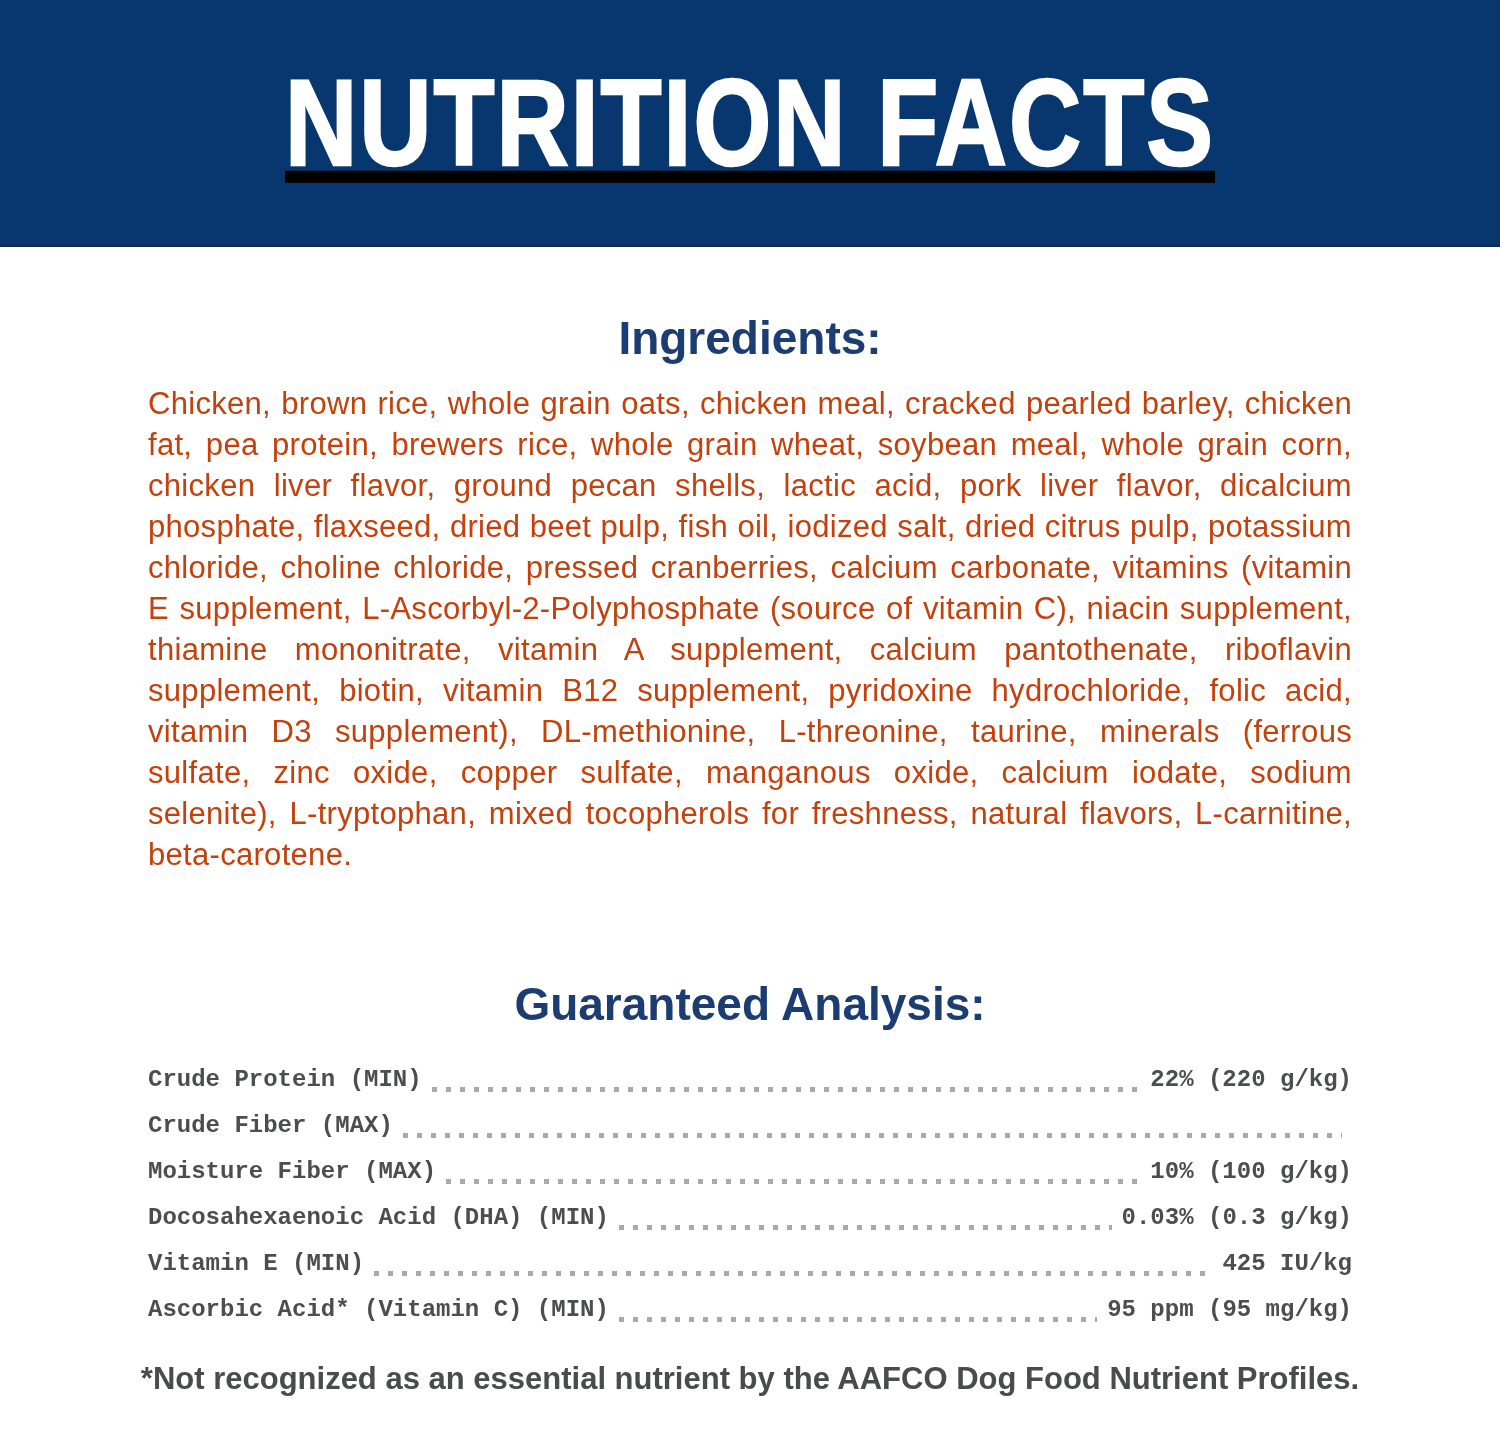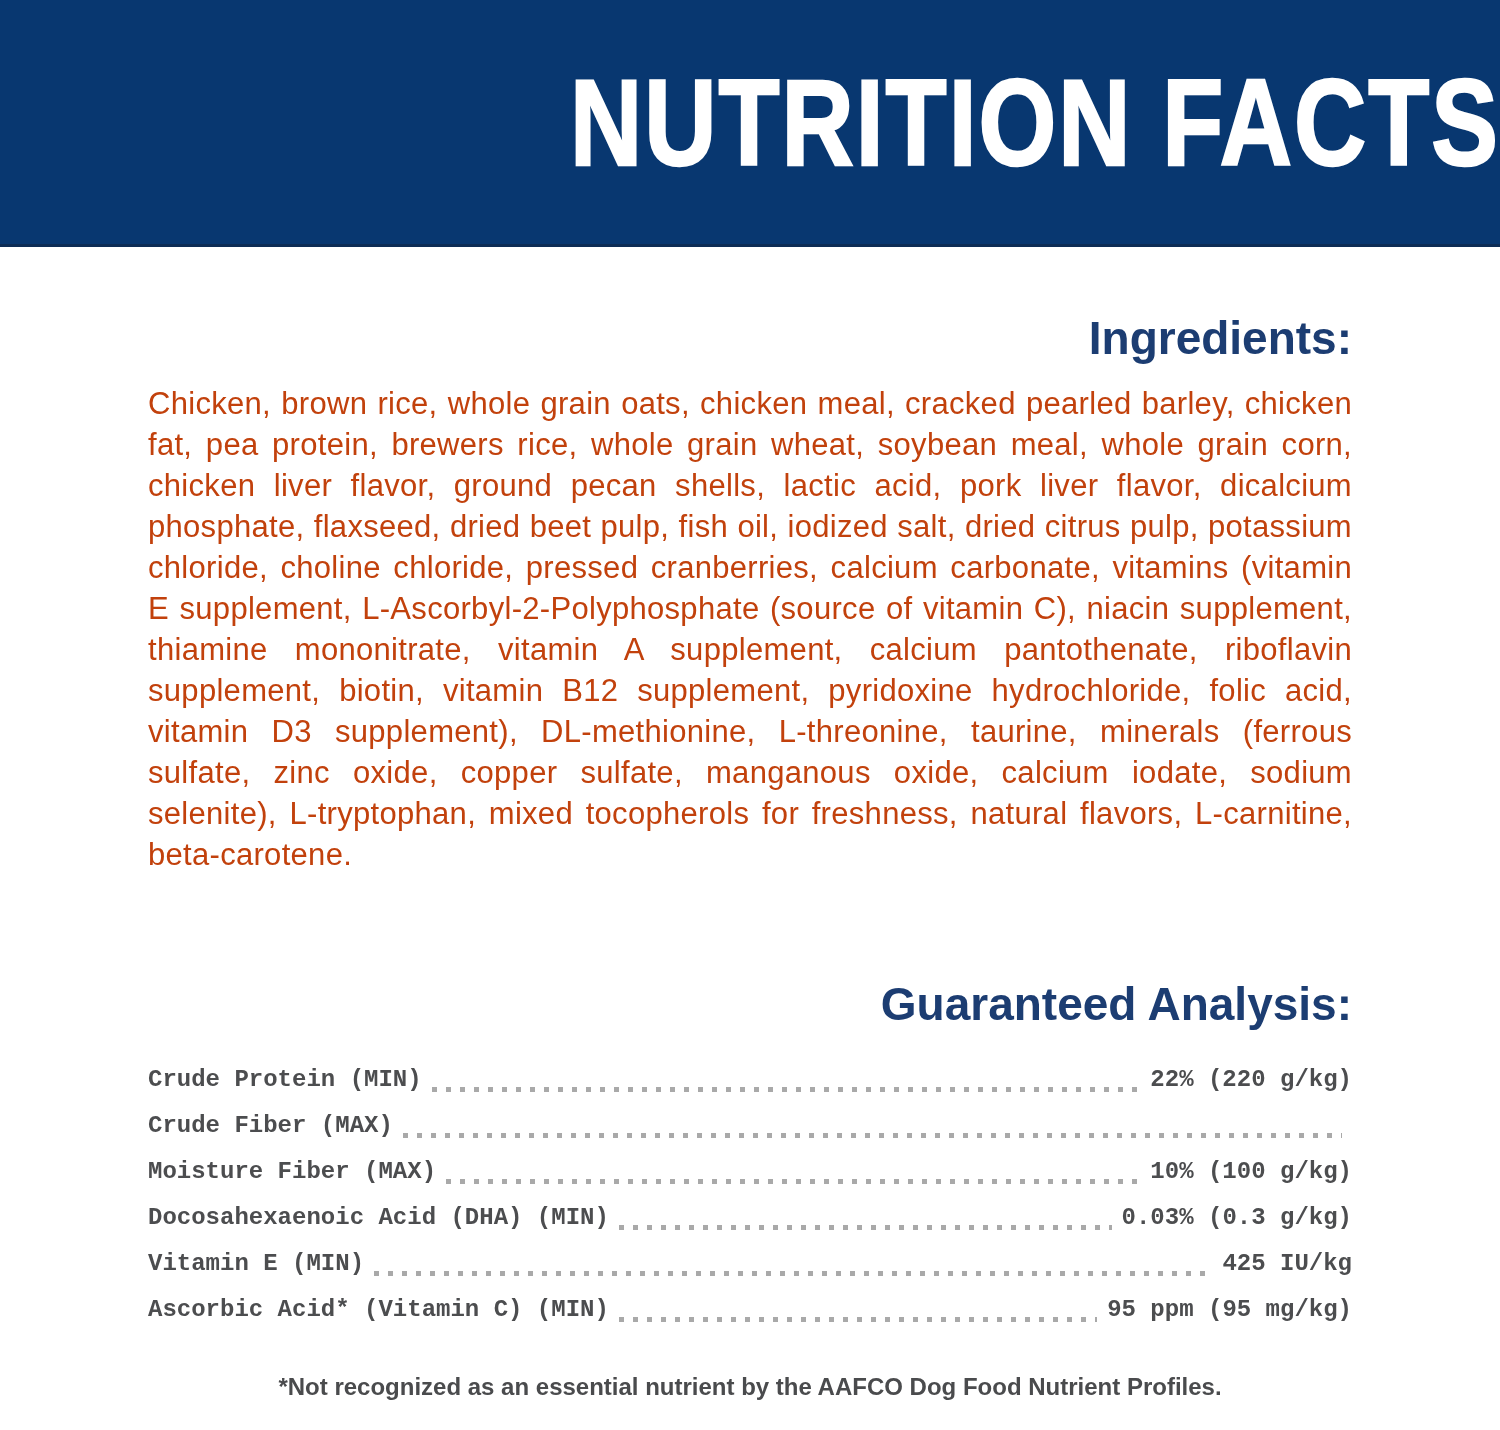--- a/index.html
+++ b/index.html
@@ -18,40 +18,41 @@
     flex-direction: column;
     background: #ffffff;
   }
   
   .banner {
     height: 244px;
     background: #083770;
     border-bottom: 3px solid #0d2c55;
     display: flex;
     align-items: center;
-    justify-content: flex-end;
+    justify-content: center;
     flex: 0 0 auto;
+    text-decoration: underline;
   }
   .banner-title {
     margin: 0;
     color: #ffffff;
     font-size: 100px;
     font-weight: bold;
     letter-spacing: 2px;
     white-space: nowrap;
     transform: scaleY(1.22);
     -webkit-text-stroke: 2px #ffffff;
   }
   
   .content {
     margin: 0 148px;
   }
   .section-heading {
     margin: 0;
-    text-align: right;
+    text-align: center;
     color: #1c3d72;
     font-size: 46px;
     line-height: 50px;
     font-weight: bold;
   }
   
   .ingredients-heading {
     margin-top: 66px;
   }
   .ingredients-text {
@@ -84,26 +85,26 @@
   .leader {
     flex: 1 1 auto;
     min-width: 30px;
     height: 5px;
     align-self: flex-end;
     margin: 0 10px 11px 10px;
     background-image: repeating-linear-gradient(to right, #a9a9a9 0 5px, transparent 5px 14px);
   }
   
   .footnote {
-    margin: 8px;
+    margin: 16px;
     margin-top: auto;
     padding-bottom: 20px;
     text-align: center;
     color: #4a4b4d;
-    font-size: 24px;
+    font-size: 31px;
     line-height: 30px;
     font-weight: bold;
   }
 </style>
 </head>
 <body>
 
 <div class="page">
 
   <header class="banner">

